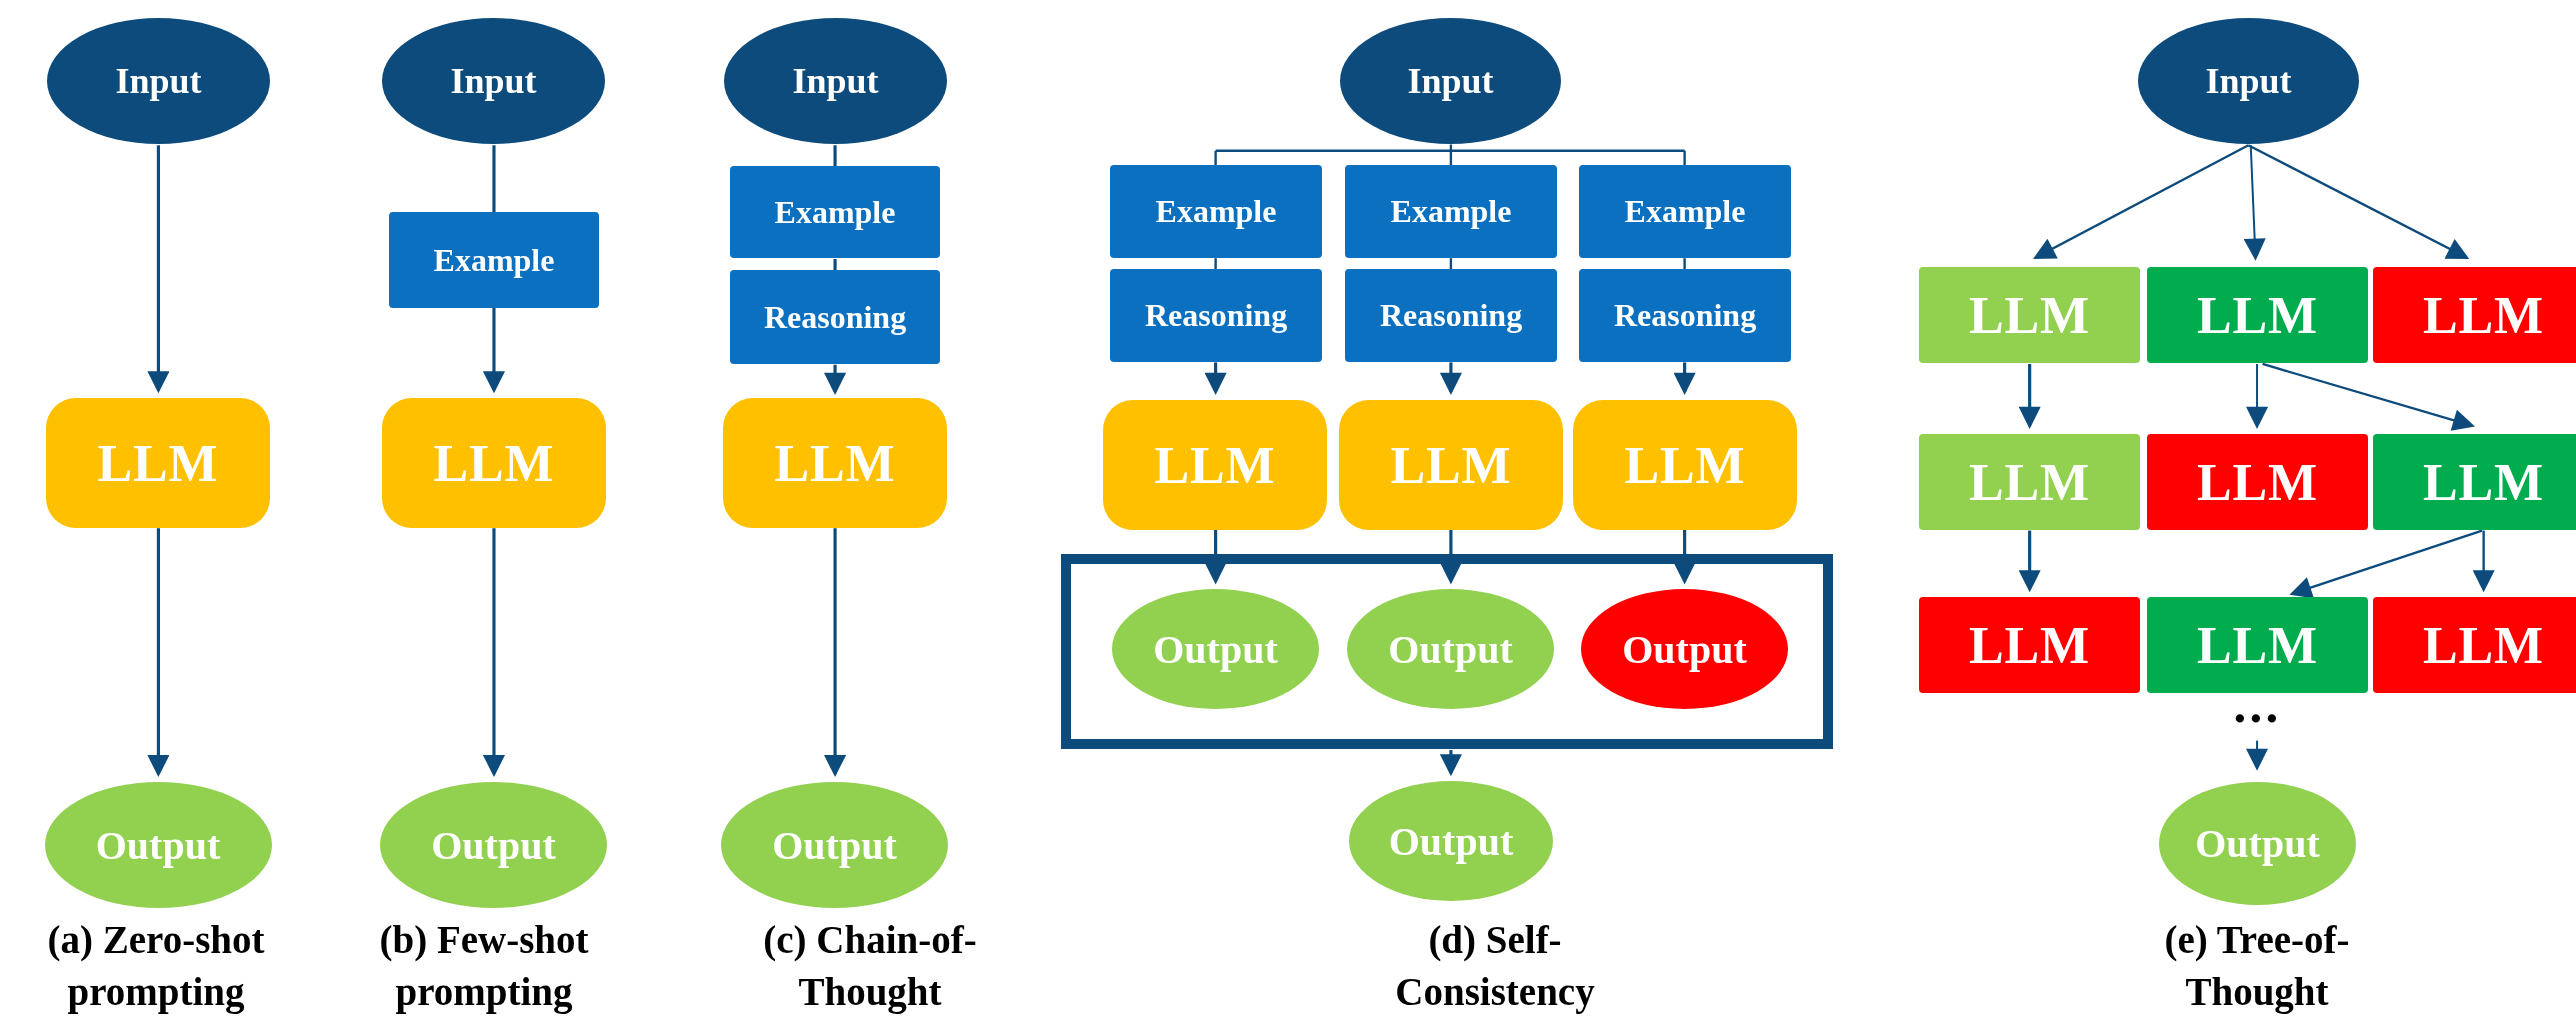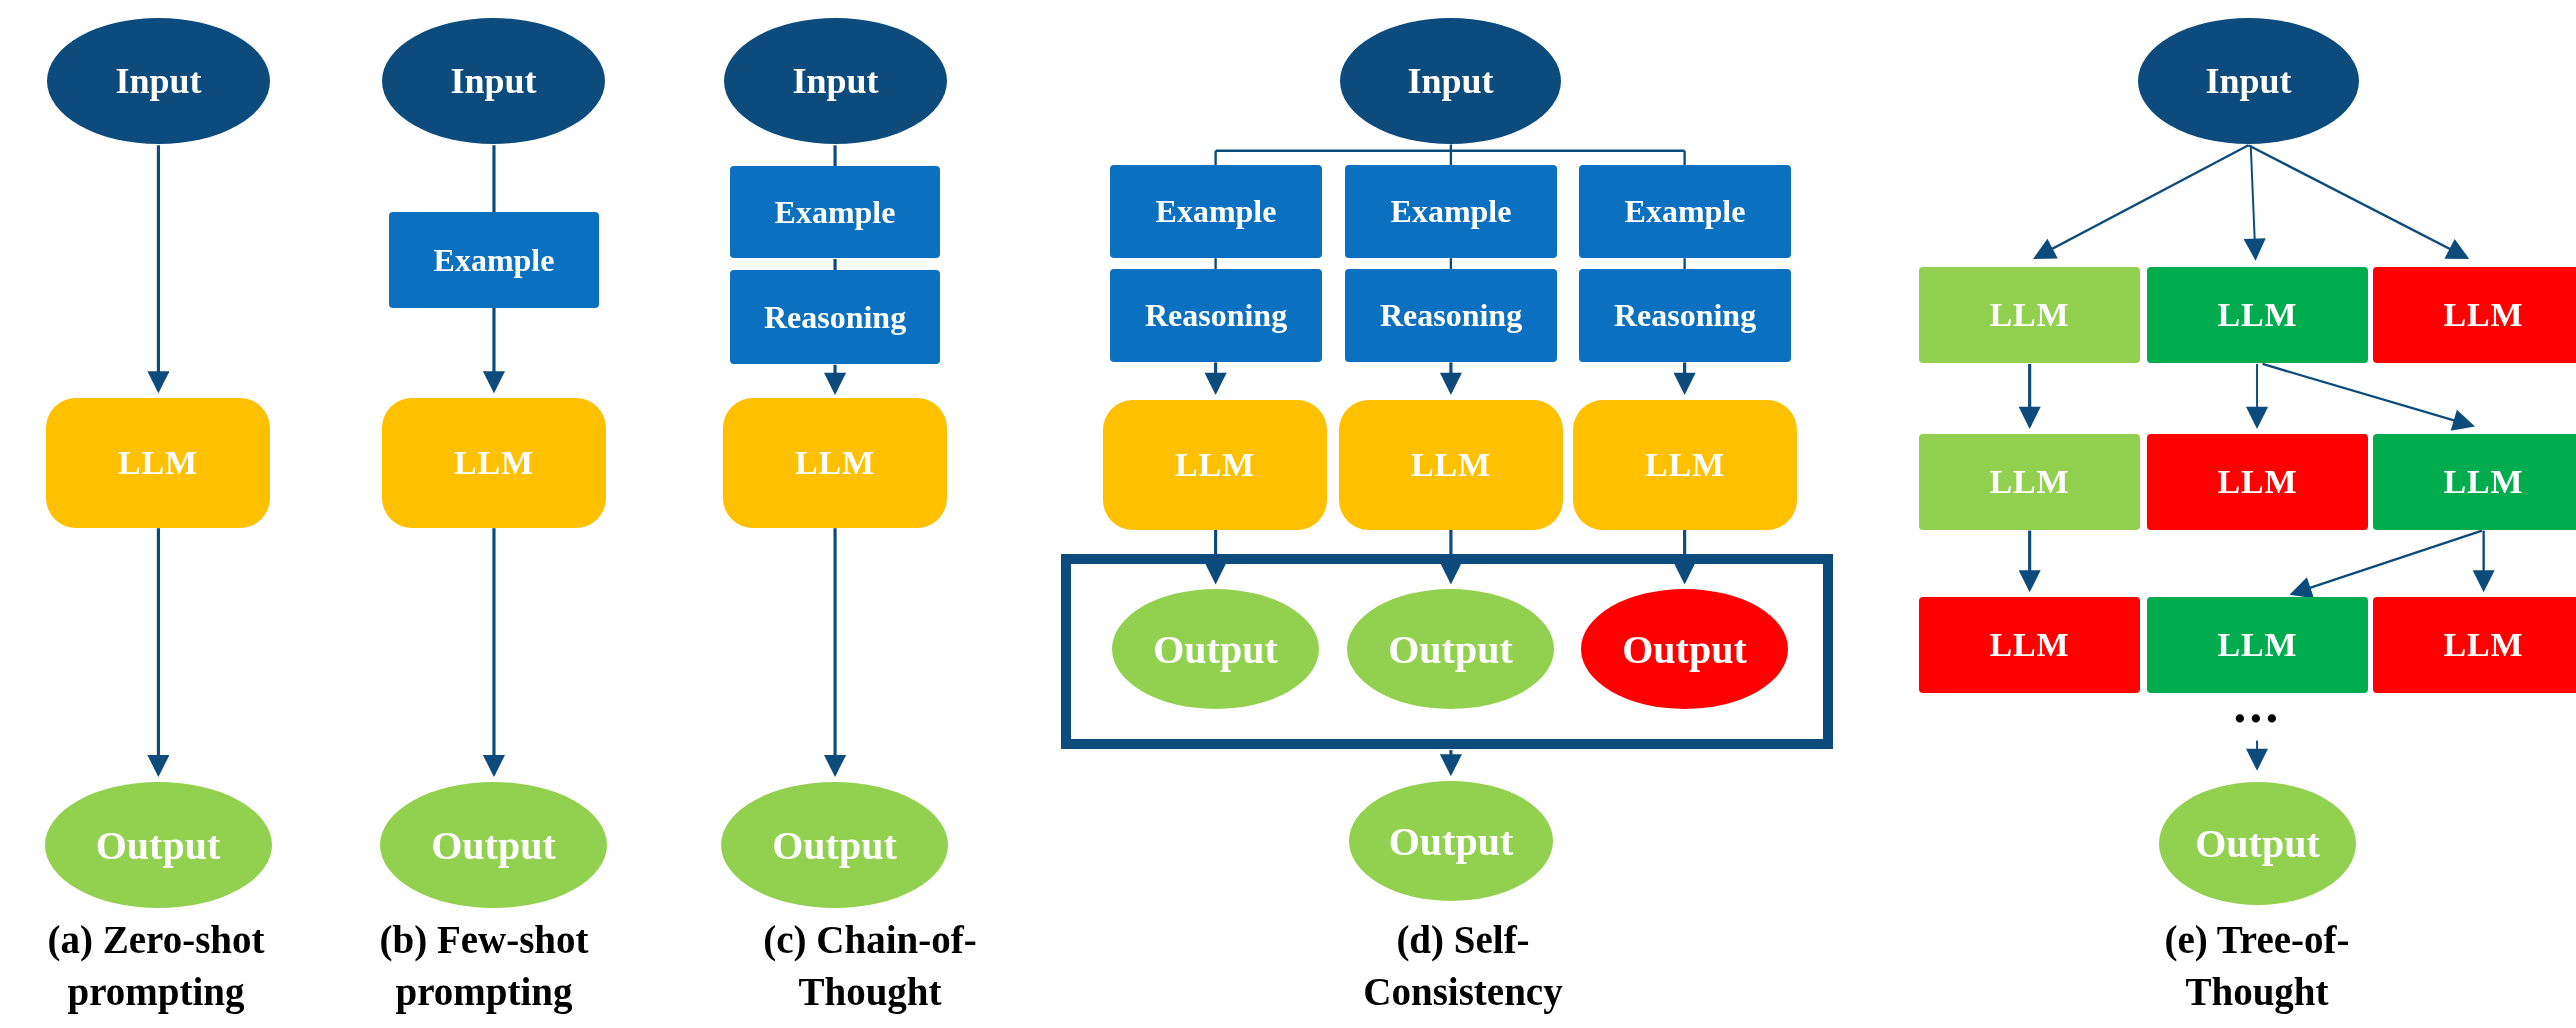--- a/index.html
+++ b/index.html
@@ -9,21 +9,21 @@
   .wires line{stroke:var(--navy);stroke-width:4;}
   .wires line.mid{stroke-width:3;}
   .wires line.thin{stroke-width:2.5;}
   #ah path{fill:var(--navy);}
   .node{position:absolute;display:flex;align-items:center;justify-content:center;
         color:var(--node-text,#fff);font-weight:bold;text-align:center;}
   .ellipse{border-radius:50%;}
   .rrect-lg{border-radius:30px;}
   .rrect-sm{border-radius:4px;}
   .f-input{font-size:36px;}
-  .f-llm{font-size:34px;letter-spacing:0.8px;}
+  .f-llm{font-size:52px;letter-spacing:0.8px;}
   .f-ex{font-size:32px;}
   .f-out{font-size:40px;}
   .consistency-box{position:absolute;left:1041px;top:554px;width:772px;height:195px;
         border:10.3px solid var(--navy);box-sizing:border-box;background:transparent;}
   .dots{position:absolute;color:var(--caption-text,#000);font-weight:bold;font-size:51px;
         display:flex;align-items:center;justify-content:center;letter-spacing:3.2px;}
   .caption{position:absolute;width:316px;color:var(--caption-text,#000);font-weight:bold;
         font-size:39px;line-height:52px;text-align:center;}
   .caption div{white-space:nowrap;}
 </style>
@@ -204,21 +204,21 @@
     <div>prompting</div>
   </div>
   <div class="caption" style="left:306px;top:914px;">
     <div>(b) Few-shot</div>
     <div>prompting</div>
   </div>
   <div class="caption" style="left:692px;top:914px;">
     <div>(c) Chain-of-</div>
     <div>Thought</div>
   </div>
-  <div class="caption" style="left:1285px;top:914px;">
+  <div class="caption" style="left:1317px;top:914px;">
     <div>(d) Self-</div>
     <div>Consistency</div>
   </div>
   <div class="caption" style="left:2079px;top:914px;">
     <div>(e) Tree-of-</div>
     <div>Thought</div>
   </div>
 
 </div>
 

